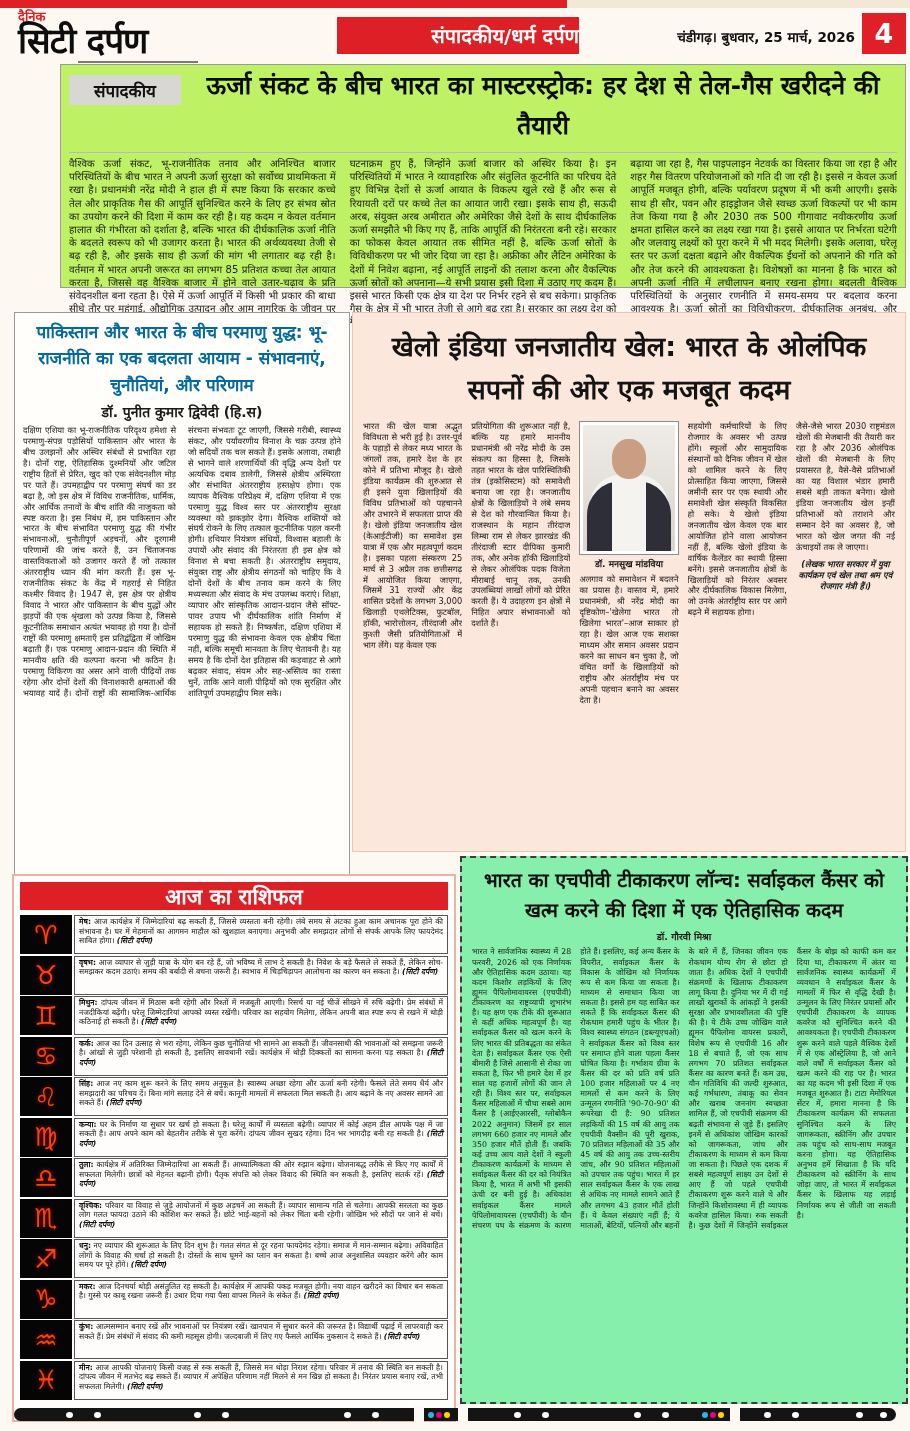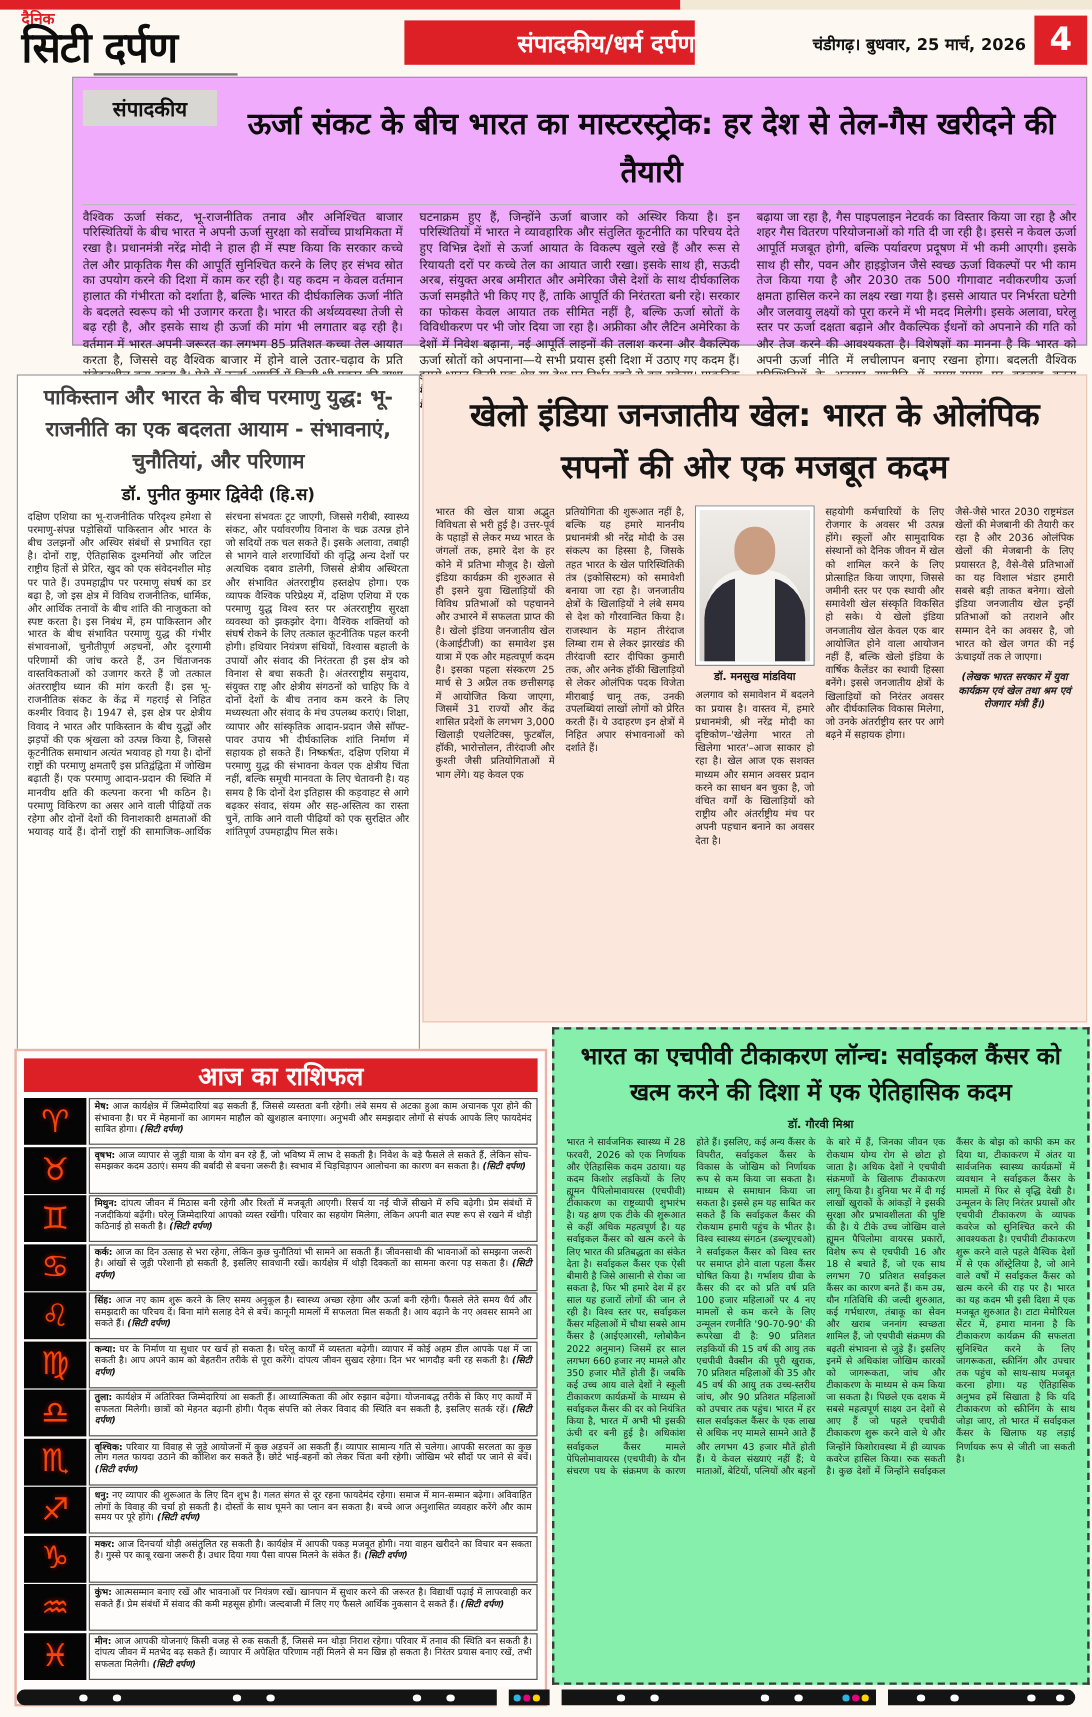--- a/index.html
+++ b/index.html
@@ -18,34 +18,34 @@
   .logo-daily{color:#e02027;font-size:13px;font-weight:bold;line-height:10px;}
   .logo-name{font-size:35px;font-weight:bold;color:#0d0d0d;letter-spacing:-1px;line-height:38px;}
   .logo-rule{width:120px;height:2px;background:#7a7a7a;margin:1px 0 0 60px;}
   .banner{left:337px;top:17px;width:242px;height:37px;background:#dd1f26;
           display:flex;align-items:center;justify-content:flex-end;}
   .banner span{color:#fff;font-weight:bold;font-size:20px;}
   .dateline{left:640px;top:28px;width:215px;text-align:right;font-weight:bold;font-size:13.5px;color:#111;}
   .pagenum{left:862px;top:13px;width:44px;height:41px;background:#e02027;
            display:flex;align-items:center;justify-content:center;color:#fff;font-size:27px;font-weight:bold;}
   
-  .editorial{left:60px;top:64px;width:846px;height:224px;background:#f0abfc;
-             border:1px solid #9a9a9a;box-sizing:border-box;padding:19px 8px;}
+  .editorial{left:60px;top:64px;width:846px;height:224px;background:#bef264;
+             border:1px solid #9a9a9a;box-sizing:border-box;padding:1px 8px;}
   .ed-label{position:absolute;left:8px;top:10px;width:112px;height:30px;background:#d9d7d3;
             display:flex;align-items:center;justify-content:center;font-weight:bold;font-size:17px;color:#111;}
   .ed-headline{margin-left:120px;text-align:center;font-size:25px;font-weight:bold;color:#0b0b0b;line-height:40px;}
   .ed-rule{height:1px;background:#bbb;margin:6px 0 4px;}
   .ed-cols{column-count:3;column-gap:14px;text-align:justify;font-size:10px;line-height:1.32;
            height:180px;overflow:hidden;color:#1c1c1c;}
   
   .smalltext{text-align:justify;font-size:8.3px;line-height:1.32;color:#1c1c1c;}
   
   .nuclear{left:14px;top:312px;width:336px;height:581px;background:#fffefb;
            border:1px solid #9a9a9a;box-sizing:border-box;padding:6px 8px;}
-  .nu-headline{text-align:center;font-size:17px;font-weight:bold;line-height:1.55;color:#404040;}
+  .nu-headline{text-align:center;font-size:17px;font-weight:bold;line-height:1.55;color:#0369a1;}
   .nu-byline{text-align:center;font-weight:bold;font-size:14px;margin:4px 0 4px;}
   .nu-cols{column-count:2;column-gap:12px;height:468px;overflow:hidden;}
   .author-note{font-weight:bold;font-style:italic;font-size:8.4px;text-align:center;margin-top:6px;}
   
   .khelo{left:352px;top:312px;width:554px;height:540px;background:#fbe7dc;
          border:1px solid #eac6b4;box-sizing:border-box;padding:8px 10px;}
   .kh-headline{text-align:center;font-size:27px;font-weight:bold;line-height:1.6;color:#141414;margin-top:4px;}
   .kh-body{display:flex;gap:9px;margin-top:10px;height:398px;overflow:hidden;justify-content:space-between;}
   .kh-col{flex:1;overflow:hidden;}
   .photo-wrap{background:#fff;border:1px solid #8b8b8b;padding:3px;margin-bottom:2px;}

